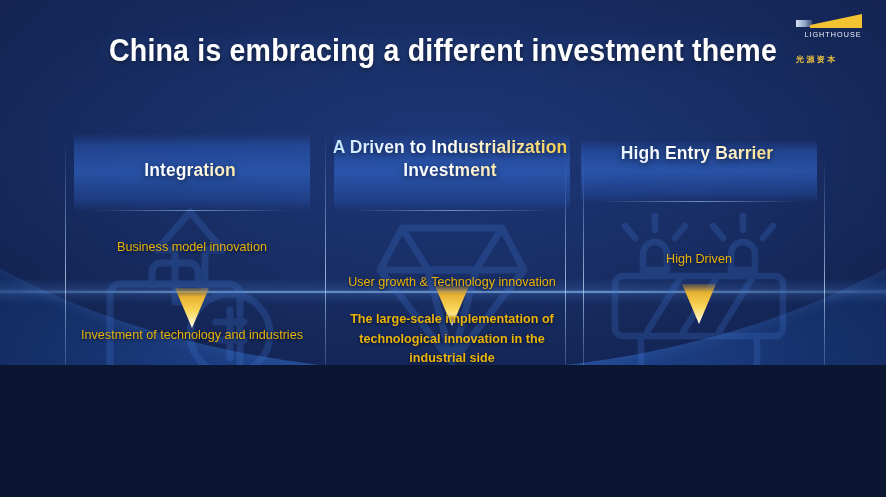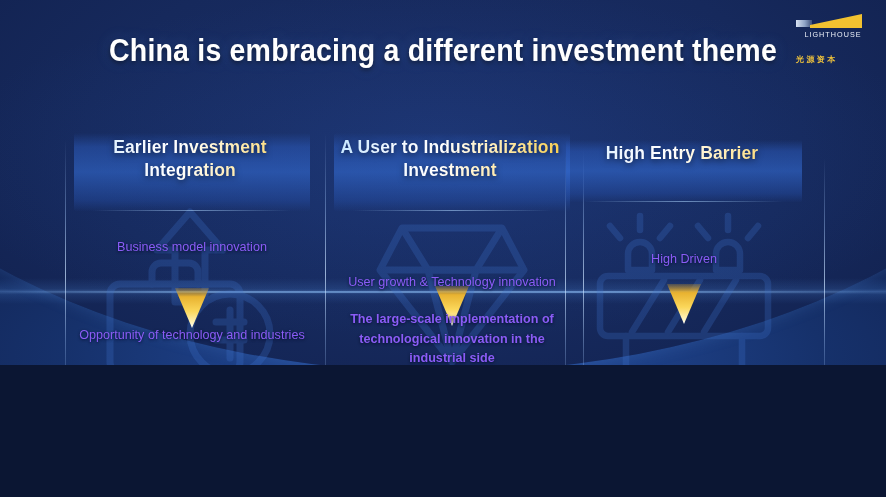--- a/index.html
+++ b/index.html
@@ -52,21 +52,21 @@
     background:linear-gradient(to right,#d8e2f2 0%,#8fa4c6 55%,#3d4f7a 100%);}
   .logo-name{position:absolute;left:0;top:17px;width:74px;text-align:center;
     font-size:7.2px;letter-spacing:1.05px;color:#eef2fa;font-weight:400;}
   .logo-cn{position:absolute;left:0;top:26px;width:74px;
     font-size:8px;letter-spacing:2.4px;color:#f0c33c;font-weight:700;margin-top:15px;}
 
   
   .col{position:absolute;top:118px;height:300px;}
   .col1{left:72px;width:240px;}
   .col2{left:332px;width:240px;}
-  .col3{left:564px;width:240px;text-decoration:underline;}
+  .col3{left:579px;width:240px;text-decoration:underline;}
 
   
   .hdr{position:absolute;left:2px;top:15px;width:236px;height:78px;
     background:
       linear-gradient(to bottom,rgba(40,84,176,.00) 0%,rgba(44,92,190,.50) 18%,rgba(50,104,205,.62) 50%,rgba(38,80,170,.42) 86%,rgba(30,64,140,.05) 100%);
     border-radius:2px;}
   .hdr:after{content:"";position:absolute;left:8%;bottom:0;width:84%;height:1px;
     background:linear-gradient(to right,rgba(150,200,255,0),rgba(175,215,255,.55),rgba(150,200,255,0));}
   .hdr3{height:62px;top:22px;}
 
@@ -75,21 +75,21 @@
     font-size:17.5px;font-weight:bold;line-height:23px;letter-spacing:.1px;
     background:linear-gradient(100deg,#bfe4ff 0%,#f2f8ff 26%,#ffffff 46%,#ffe9a8 72%,#f5c83c 100%);
     -webkit-background-clip:text;background-clip:text;color:transparent;
     -webkit-text-fill-color:transparent;
     filter:drop-shadow(0 2px 3px rgba(0,0,0,.55));}
   .h1txt{top:18px;}
   .h2txt{top:18px;}
   .h3txt{top:24px;}
 
   
-  .btxt{position:absolute;width:240px;left:0;text-align:center;color:#8b5cf6;
+  .btxt{position:absolute;width:240px;left:0;text-align:center;color:#eab308;
     font-size:12.6px;line-height:19.5px;font-weight:500;
     text-shadow:0 1px 3px rgba(0,12,40,.85);}
   .btop{top:120px;}
   .bbot{top:208px;}
   .c1 .btop{top:120px;}
   .c1 .bbot{top:208px;}
   .c2 .btop{top:120px;margin-top:35px;}
   .c2 .bbot{top:192px;font-weight:bold;}
   .c3 .btop{top:132px;}
   .c3 .bbot{top:206px;}
@@ -142,57 +142,57 @@
         <path d="M100 6 L133 44 L115 44 L115 96 L85 96 L85 44 L67 44 Z"></path>
         <path d="M30 78 h110 a10 10 0 0 1 10 10 v68 a10 10 0 0 1 -10 10 h-110 a10 10 0 0 1 -10 -10 v-68 a10 10 0 0 1 10 -10 z"></path>
         <path d="M62 78 v-12 a9 9 0 0 1 9 -9 h28 a9 9 0 0 1 9 9 v12"></path>
         <circle cx="140" cy="128" r="40"></circle>
         <path d="M140 104 v48 M126 116 h28 M126 134 h28"></path>
       </g>
     </svg>
 
     <div class="hdr"></div>
     <div class="hdr-txt h1txt">
-      <span>Earlier Investment</span><br>
+      <br>
       <span>Integration</span>
     </div>
 
     <div class="btxt btop">Business model innovation</div>
 
     <svg class="arrow a1" viewBox="0 0 40 44">
       <defs>
           <linearGradient id="ag1" x1="0" y1="0" x2="0" y2="1">
         <stop offset="0%" stop-color="#d79a1a" stop-opacity=".25"></stop>
         <stop offset="22%" stop-color="#e8b230"></stop>
         <stop offset="58%" stop-color="#fbd75a"></stop>
         <stop offset="88%" stop-color="#fff4c2"></stop>
         <stop offset="100%" stop-color="#ffffff"></stop>
       </linearGradient>
         </defs>
       <path d="M3 2 H37 L20 42 Z" fill="url(#ag1)"></path>
     </svg>
 
-    <div class="btxt bbot">Opportunity of technology and industries</div>
+    <div class="btxt bbot">Investment of technology and industries</div>
   </div>
 
   <div class="col col2 c2">
 
     <svg class="wm wm2" viewBox="0 0 160 165">
       <g fill="none" stroke="#3f74cf" stroke-width="7" stroke-linejoin="round">
         <path d="M30 18 H130 L152 60 L80 152 L8 60 Z"></path>
         <path d="M8 60 H152"></path>
         <path d="M30 18 L56 60 L80 152"></path>
         <path d="M130 18 L104 60 L80 152"></path>
         <path d="M56 60 H104"></path>
       </g>
     </svg>
 
     <div class="hdr"></div>
     <div class="hdr-txt h2txt">
-      <span>A User to Industrialization</span><br>
+      <span>A Driven to Industrialization</span><br>
       <span>Investment</span>
     </div>
 
     <div class="btxt btop">User growth &amp; Technology innovation</div>
 
     <svg class="arrow a2" viewBox="0 0 40 44">
       <defs>
           <linearGradient id="ag2" x1="0" y1="0" x2="0" y2="1">
         <stop offset="0%" stop-color="#d79a1a" stop-opacity=".25"></stop>
         <stop offset="22%" stop-color="#e8b230"></stop>

